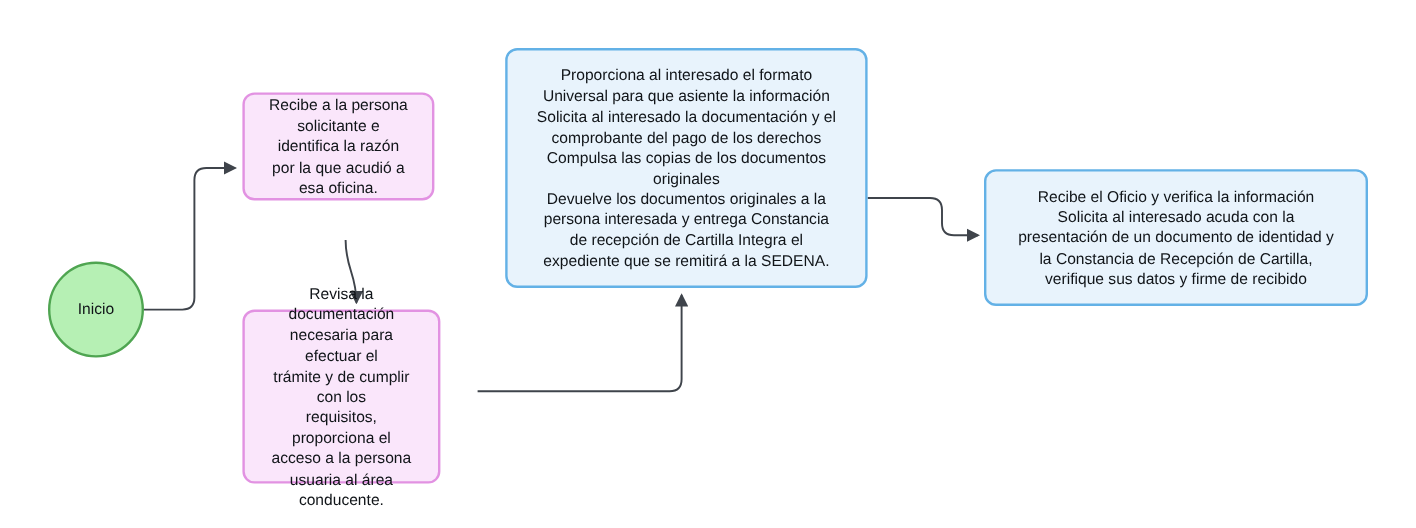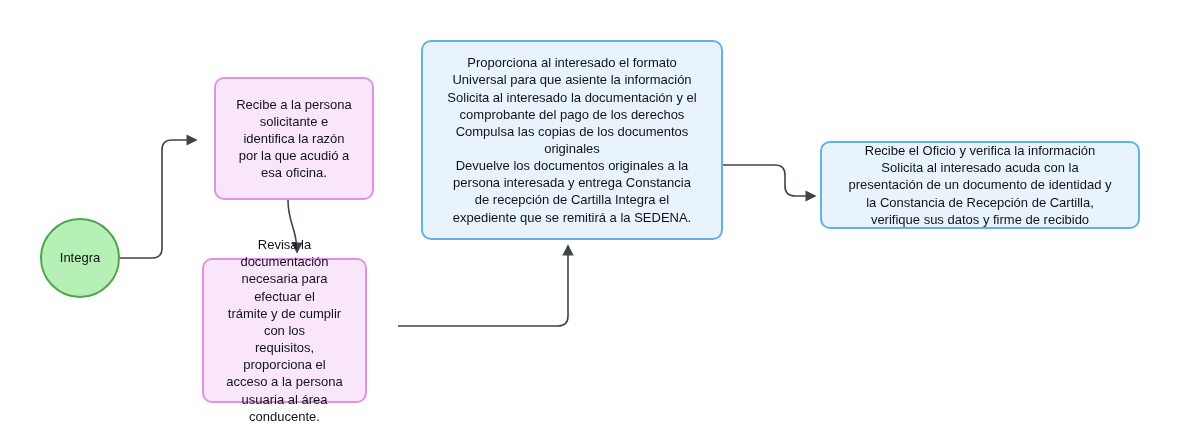--- a/index.html
+++ b/index.html
@@ -70,24 +70,24 @@
         <path d="M 0 0 L 10 5 L 0 10 z" fill="#3f444b"></path>
       </marker>
     </defs>
     <path class="connector" d="M 120 258 L 152 258 Q 162 258 162 248 L 162 150 Q 162 140 172 140 L 196 140" marker-end="url(#arrowhead)"></path>
     <path class="connector" d="M 288 200 C 288 224, 297 228, 297 252" marker-end="url(#arrowhead)"></path>
     <path class="connector" d="M 398 326 L 558 326 Q 568 326 568 316 L 568 246" marker-end="url(#arrowhead)"></path>
     <path class="connector" d="M 723 165 L 775 165 Q 785 165 785 175 L 785 186 Q 785 196 795 196 L 815 196" marker-end="url(#arrowhead)"></path>
   </svg>
 
   <div class="node circle" style="left:40px; top:218px; width:80px; height:80px;">
-    <span class="label">Integra</span>
+    <span class="label">Inicio</span>
   </div>
 
-  <div class="node rect pink" style="left:214px; top:77px; width:160px; height:123px;">
+  <div class="node rect pink" style="left:202px; top:77px; width:160px; height:90px;">
     <span class="label">Recibe a la persona
 solicitante e
 identifica la razón
 por la que acudió a
 esa oficina.</span>
   </div>
 
   <div class="node rect pink" style="left:202px; top:258px; width:165px; height:145px;">
     <span class="label">Revisa la documentación
 necesaria para efectuar el
@@ -103,21 +103,21 @@
 Solicita al interesado la documentación y el
 comprobante del pago de los derechos
 Compulsa las copias de los documentos
 originales
 Devuelve los documentos originales a la
 persona interesada y entrega Constancia
 de recepción de Cartilla  Integra el
 expediente que se remitirá a la SEDENA.</span>
   </div>
 
-  <div class="node rect blue" style="left:820px; top:141px; width:320px; height:88px;">
+  <div class="node rect blue" style="left:820px; top:141px; width:320px; height:114px;">
     <span class="label">Recibe el Oficio y verifica la información
 Solicita al interesado acuda con la
 presentación de un documento de identidad y
 la Constancia de Recepción de Cartilla,
 verifique sus datos y firme de recibido</span>
   </div>
 
 </div>
 
 </body></html>

